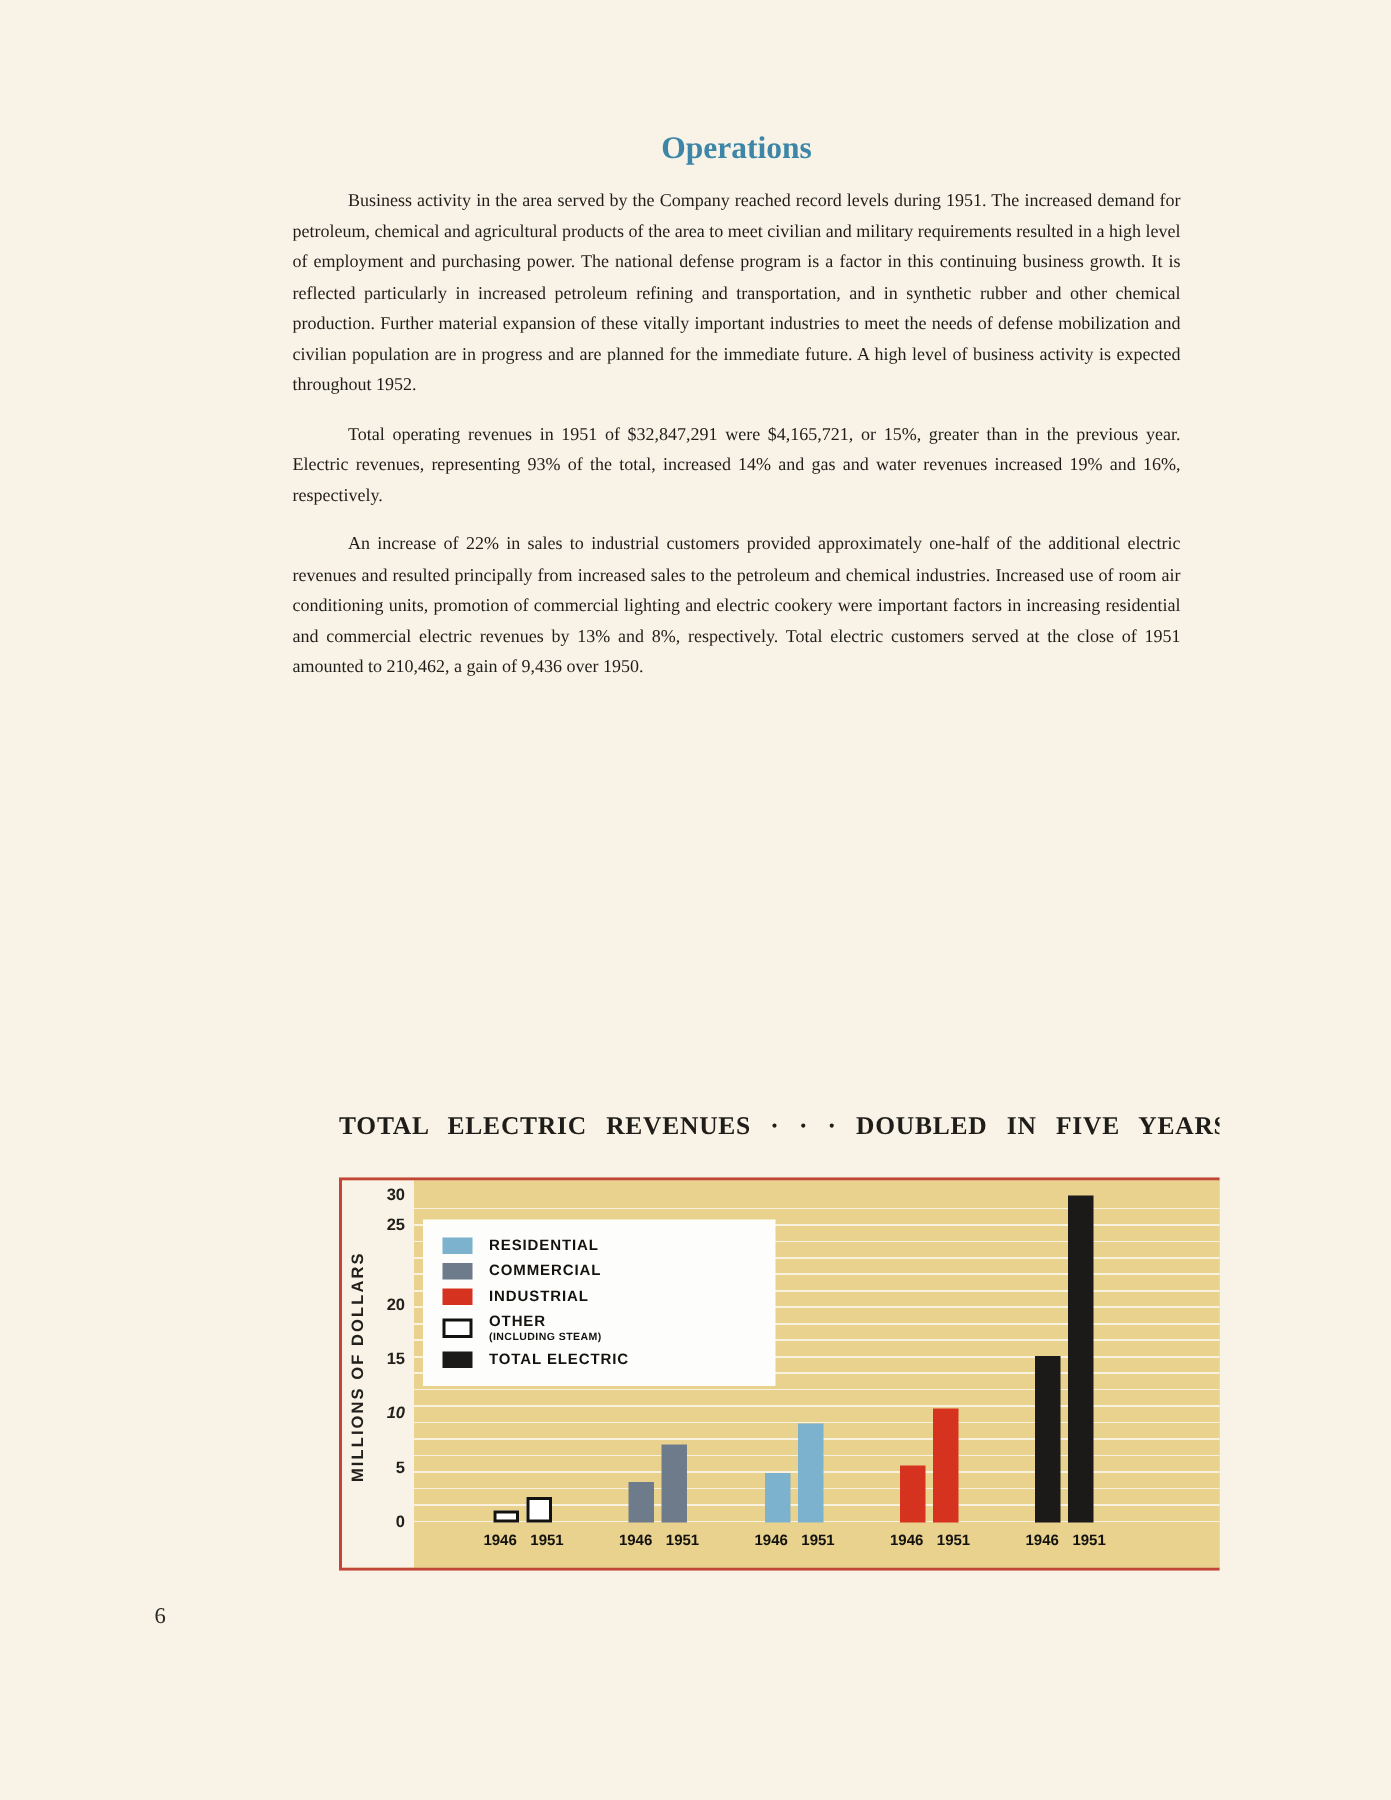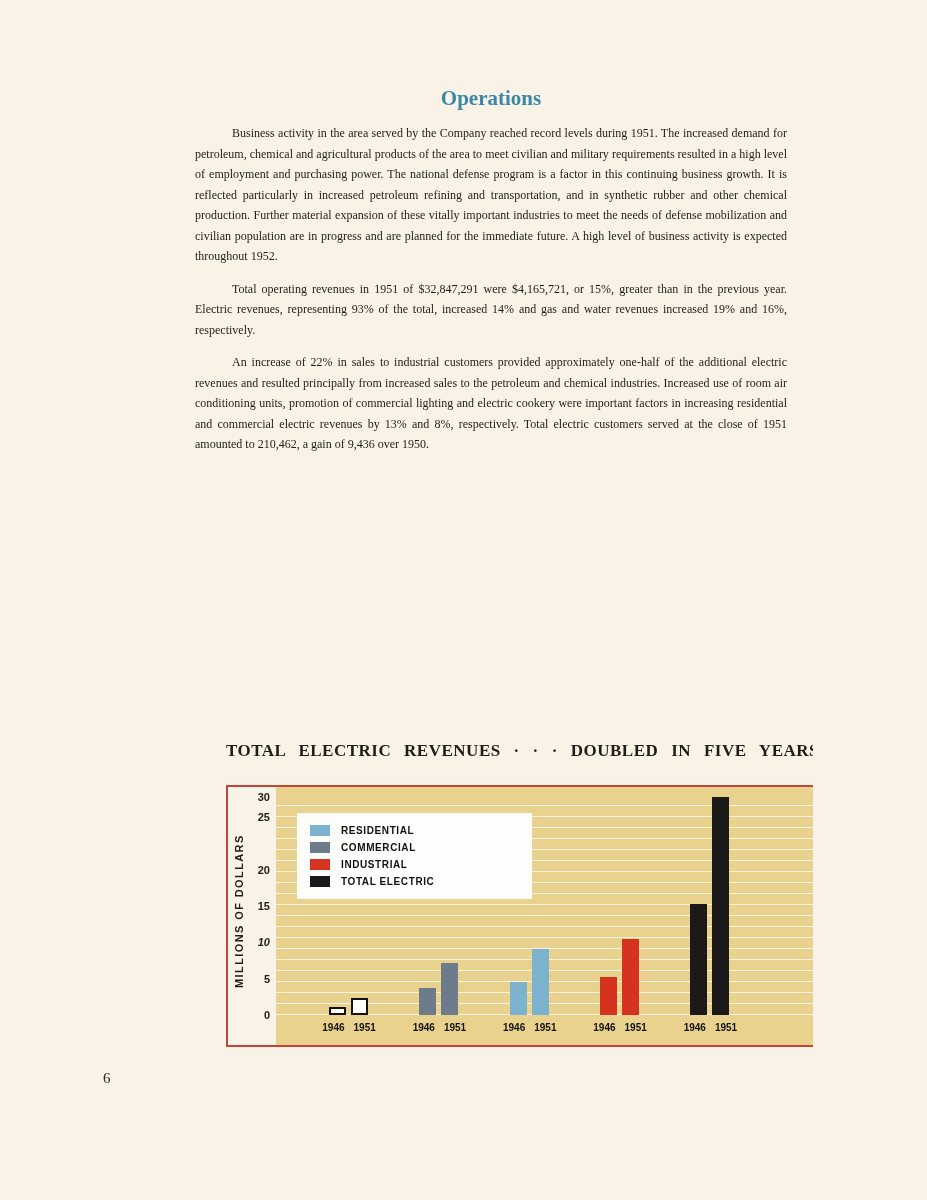--- a/index.html
+++ b/index.html
@@ -72,21 +72,21 @@
   .bar{width:17px;flex:none;}
   .bar.outlined{background:#ffffff;border:2px solid #14120f;}
   .x-axis{position:relative;flex:1;}
   .xlab{
     position:absolute;top:7px;width:84px;
     display:flex;justify-content:center;gap:9px;
     font:bold 10px "Liberation Sans",sans-serif;color:#14120f;
   }
 
   .legend{
-    position:absolute;left:21px;top:16px;width:235px;
+    position:absolute;left:6px;top:16px;width:235px;
     background:#fdfdfb;padding:9px 10px 9px 13px;z-index:2;
   }
   .lg-row{display:flex;align-items:center;gap:11px;padding:3px 0;}
   .lg-swatch{width:20px;height:11px;flex:none;}
   .lg-swatch.outlined{background:#fff;border:2px solid #14120f;height:13px;}
   .lg-text{display:flex;flex-direction:column;}
   .lg-label{font:bold 10px "Liberation Sans",sans-serif;letter-spacing:.6px;color:#14120f;}
   .lg-sub{font:bold 7px "Liberation Sans",sans-serif;letter-spacing:.3px;color:#14120f;margin-top:1px;}
 
   .page-number{
@@ -135,20 +135,27 @@
                   <span class="lg-label">COMMERCIAL</span>
                 </span>
               </div>
               <div class="lg-row">
                 <span class="lg-swatch" style="background: rgb(213, 51, 31);"></span>
                 <span class="lg-text">
                   <span class="lg-label">INDUSTRIAL</span>
                 </span>
               </div>
               <div class="lg-row">
+                <span class="lg-swatch outlined"></span>
+                <span class="lg-text">
+                  <span class="lg-label">OTHER</span>
+                  <span class="lg-sub">(INCLUDING STEAM)</span>
+                </span>
+              </div>
+              <div class="lg-row">
                 <span class="lg-swatch" style="background: rgb(27, 26, 24);"></span>
                 <span class="lg-text">
                   <span class="lg-label">TOTAL ELECTRIC</span>
                 </span>
               </div>
             </div>
         <div class="bar-pair" style="left: calc(13.5% - 20px);">
               <div class="bar outlined" style="height: 7.99333px;"></div>
               <div class="bar outlined" style="height: 16.7133px;"></div>
             </div>

